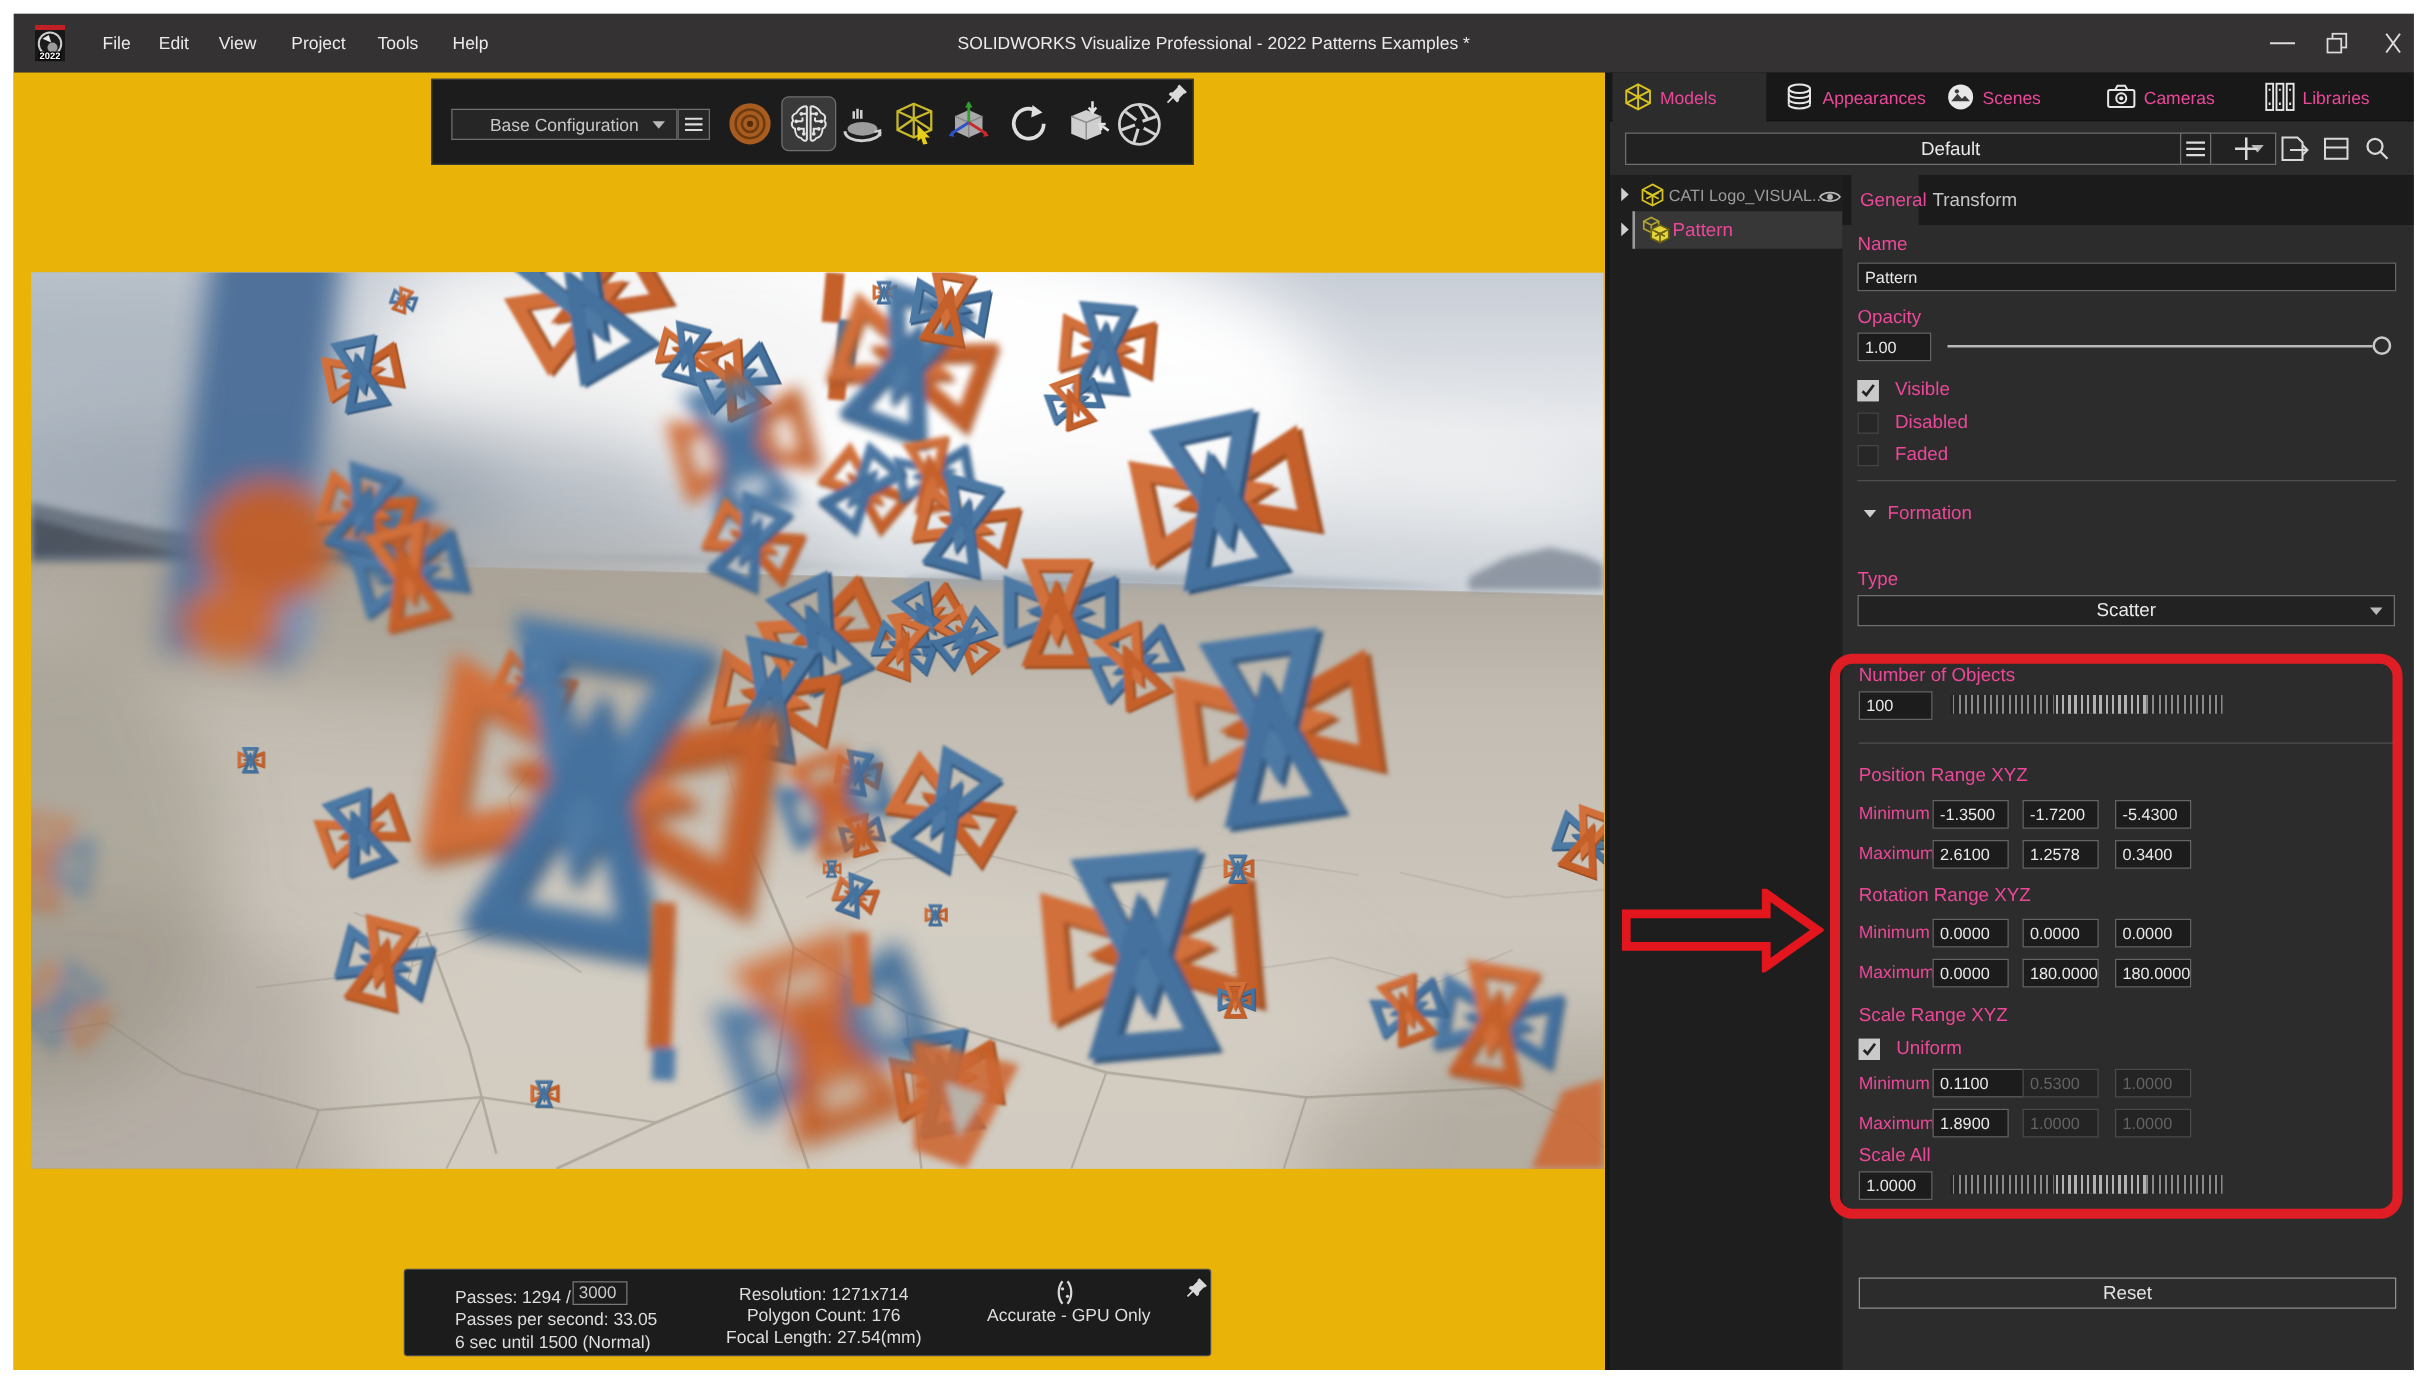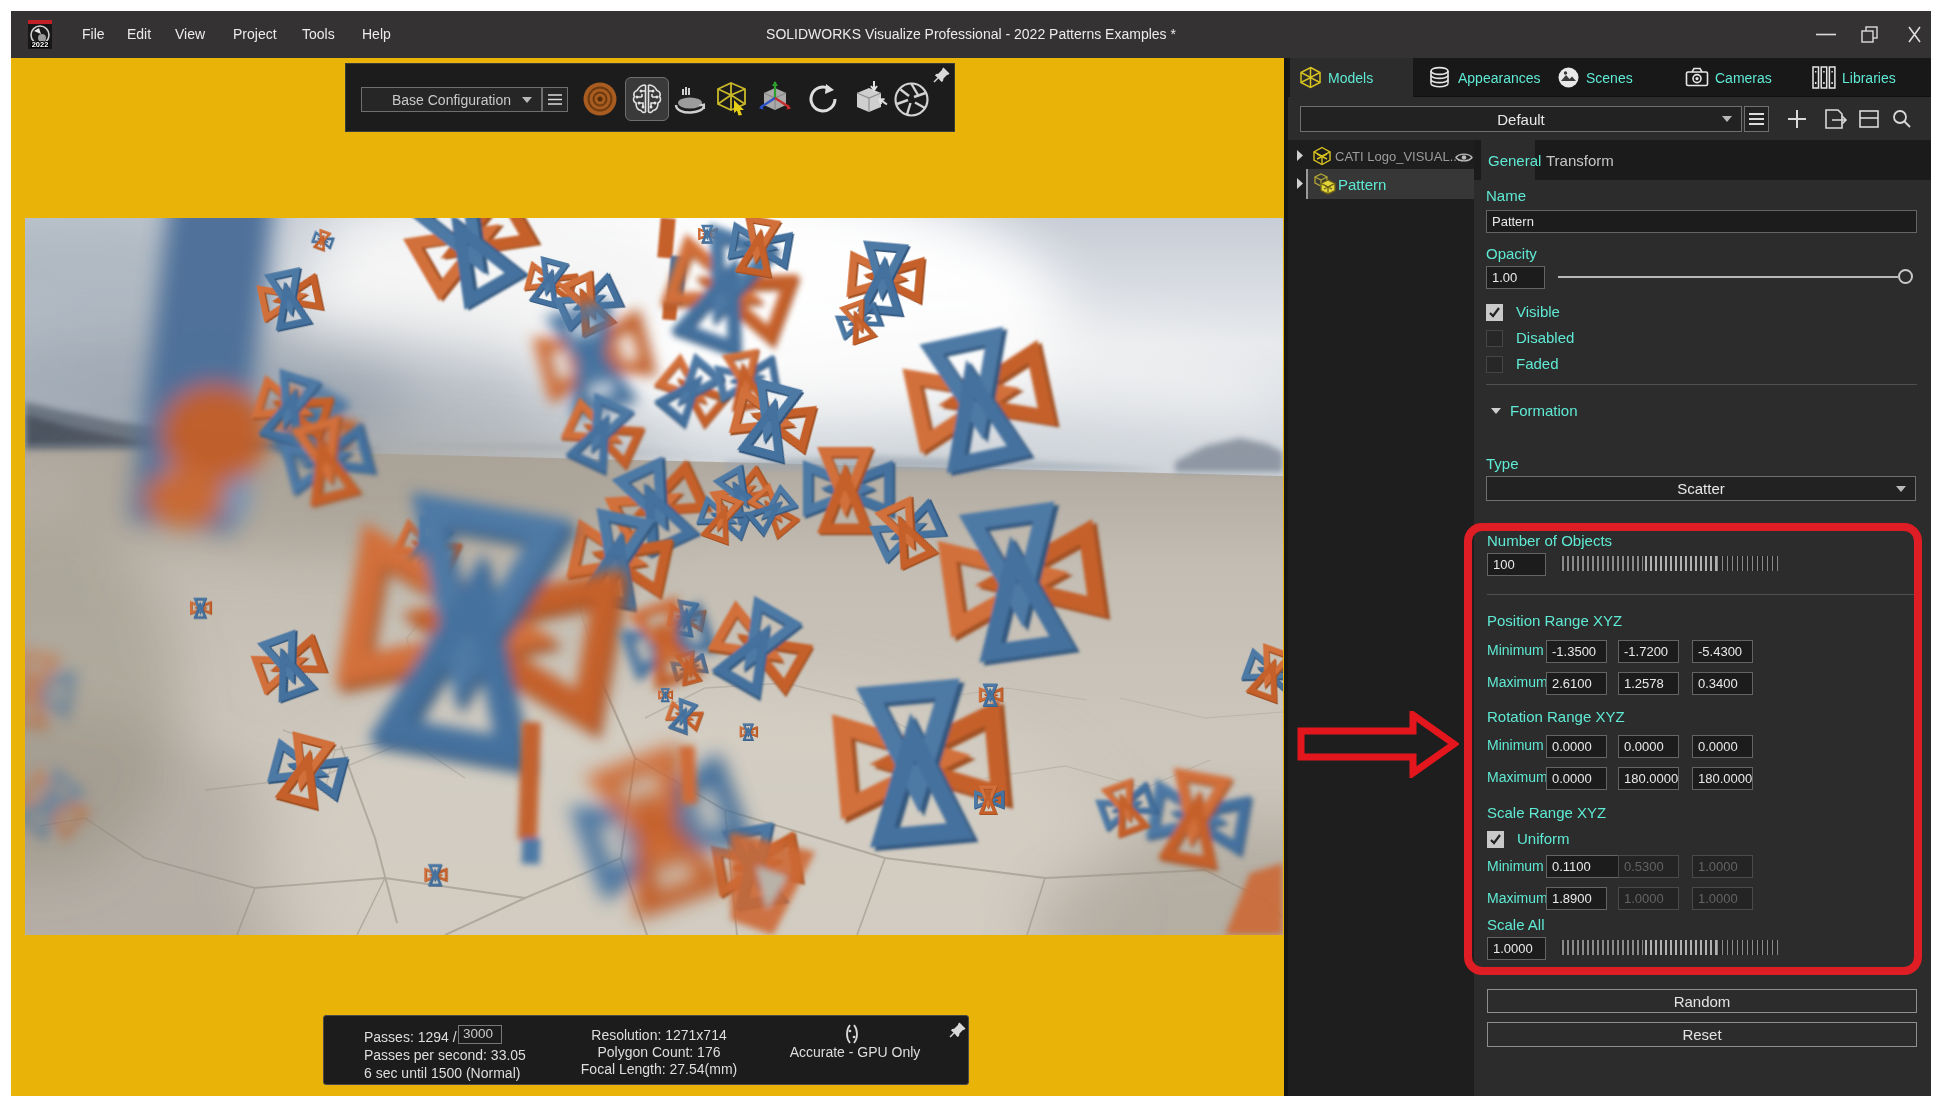--- a/index.html
+++ b/index.html
@@ -2,21 +2,21 @@
 <html><head>
 <meta charset="utf-8">
 <style>
 *{margin:0;padding:0;box-sizing:border-box}
 html,body{width:1944px;height:1105px;background:#fff;font-family:"Liberation Sans",sans-serif;overflow:hidden}
 .abs{position:absolute}
 #win{position:absolute;left:11px;top:11px;width:1920px;height:1085px;background:#161616;overflow:hidden}
 #titlebar{position:absolute;left:0;top:0;width:1920px;height:47px;background:#343233}
 .menu{position:absolute;top:0;height:47px;line-height:47px;color:#eceaea;font-size:14px}
 #rpanel{position:absolute;left:1277px;top:47px;width:643px;height:1038px;background:#2d2c2c}
-.lbl{position:absolute;color:#5eead4;font-size:15px;white-space:nowrap}
+.lbl{position:absolute;color:#ec4899;font-size:15px;white-space:nowrap}
 .glbl{position:absolute;color:#9c9c9c;font-size:14px;white-space:nowrap}
 .lbl.s{font-size:14px}
 .inp{position:absolute;background:#1c1c1c;border:1px solid #646464;color:#e9e9e9;font-size:13px;display:flex;align-items:center;padding-left:5px;height:23px}
 .inp.g{border-color:#4a4a4a;color:#636363;background:#242424}
 .dd{position:absolute;background:#232223;border:1px solid #6f6f6f;color:#e9e9e9;font-size:15px;display:flex;align-items:center;justify-content:center;height:26px}
 .dd .ar{position:absolute;right:9px;top:50%;margin-top:-3px;width:0;height:0;border-left:5px solid transparent;border-right:5px solid transparent;border-top:6px solid #b9b9b9}
 .btn{position:absolute;border:1px solid #8f8f8f;color:#e3e3e3;display:flex;align-items:center;justify-content:center;font-size:15px;background:#2d2c2c;height:24px}
 .cbx{position:absolute;width:17px;height:17px;background:#c9c9c9;border:1px solid #c9c9c9;display:flex;align-items:center;justify-content:center}
 .cbe{position:absolute;width:17px;height:17px;background:#272727;border:1px solid #454545}
 .ticks{position:absolute;height:15px;background:repeating-linear-gradient(90deg,#252525 0px,#252525 2px,#8a8a8a 2px,#8a8a8a 3.5px,#252525 3.5px,#252525 5px)}
@@ -390,21 +390,21 @@
     <svg class="abs" style="left:523px;top:7px" width="26" height="25" viewBox="0 0 26 25">
       <g fill="none" stroke="#e6e6e6" stroke-width="1.5">
       <rect x="2" y="2" width="5.5" height="21"></rect>
           <rect x="10.2" y="2" width="5.5" height="21"></rect>
           <rect x="18.4" y="2" width="5.5" height="21"></rect>
       <path d="M4.7 6 L4.7 7.5 M12.9 6 L12.9 7.5 M21.1 6 L21.1 7.5 M4.7 17 L4.7 19 M12.9 17 L12.9 19 M21.1 17 L21.1 19"></path>
         </g>
     </svg>
     <div class="lbl" style="left:554px;top:12px;font-size:14px">Libraries</div>
 
-    <div class="dd" style="left:12px;top:48px;width:442px">Default<span class="ar"></span></div>
+    <div class="dd" style="left:12px;top:48px;width:521px">Default<span class="ar"></span></div>
     <div class="abs" style="left:456px;top:48px;width:25px;height:26px;background:#232223;border:1px solid #6f6f6f">
       <svg width="23" height="24" viewBox="0 0 23 24">
           <path d="M4 7 H19 M4 12 H19 M4 17 H19" stroke="#dcdcdc" stroke-width="1.8"></path>
         </svg>
     </div>
     <svg class="abs" style="left:498px;top:50px" width="130" height="23" viewBox="0 0 130 23">
       <path d="M11 2 V20 M2 11 H20" stroke="#d9d9d9" stroke-width="2"></path>
       <g fill="none" stroke="#d9d9d9" stroke-width="1.6">
           <path d="M40 2 H52 L56 6 V20 H40 Z"></path>
           <path d="M46 12 H60 M56 8 L60 12 L56 16"></path>
@@ -514,20 +514,19 @@
     <div class="inp" style="left:258px;top:797px;width:74px">0.1100</div>
     <div class="inp g" style="left:330px;top:797px;width:61px">0.5300</div>
     <div class="inp g" style="left:404px;top:797px;width:61px">1.0000</div>
     <div class="lbl s" style="left:199px;top:832px">Maximum</div>
     <div class="inp" style="left:258px;top:829px;width:61px">1.8900</div>
     <div class="inp g" style="left:330px;top:829px;width:61px">1.0000</div>
     <div class="inp g" style="left:404px;top:829px;width:61px">1.0000</div>
     <div class="lbl" style="left:199px;top:858px">Scale All</div>
     <div class="inp" style="left:199px;top:879px;width:59px">1.0000</div>
     <div class="ticks" style="left:272px;top:882px;width:218px"></div>
-    <div class="btn" style="left:199px;top:931px;width:430px">Random</div>
     <div class="btn" style="left:199px;top:964px;width:430px;height:25px">Reset</div>
   </div>
 </div>
 <div class="abs" style="left:1464px;top:523px;width:458px;height:452px;border:8px solid #df1d24;border-radius:18px"></div>
 <svg class="abs" style="left:1297px;top:711px" width="162" height="67" viewBox="0 0 162 67">
   <path d="M4 20 L116 20 L116 4 L157 33 L116 62 L116 46 L4 46 Z" fill="none" stroke="#e3161d" stroke-width="7"></path>
 </svg>
 
 </body></html>

